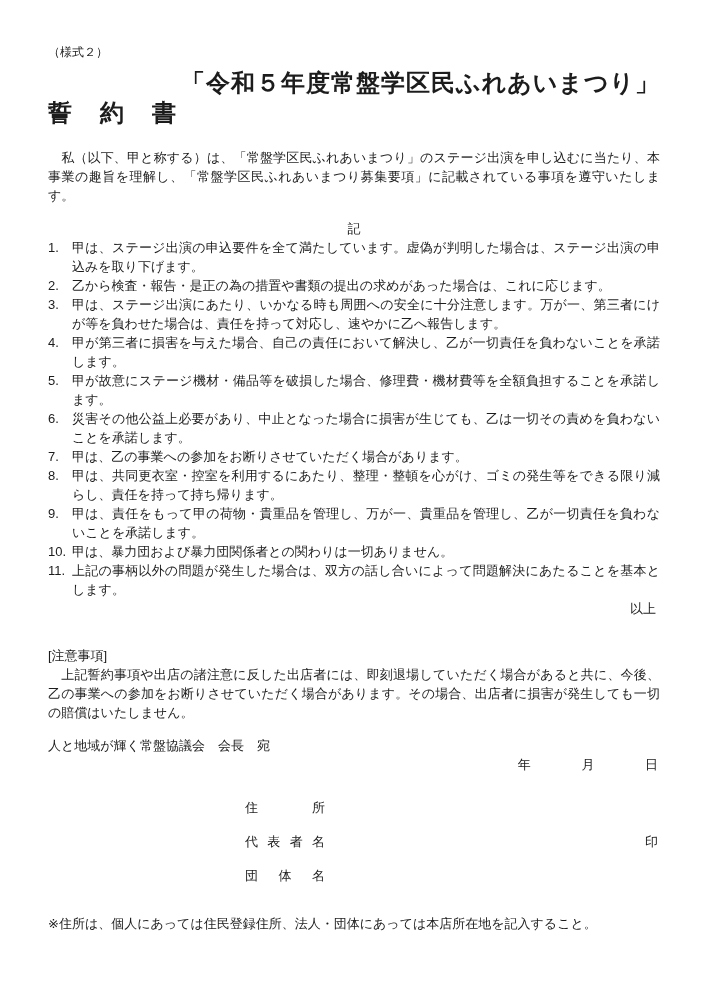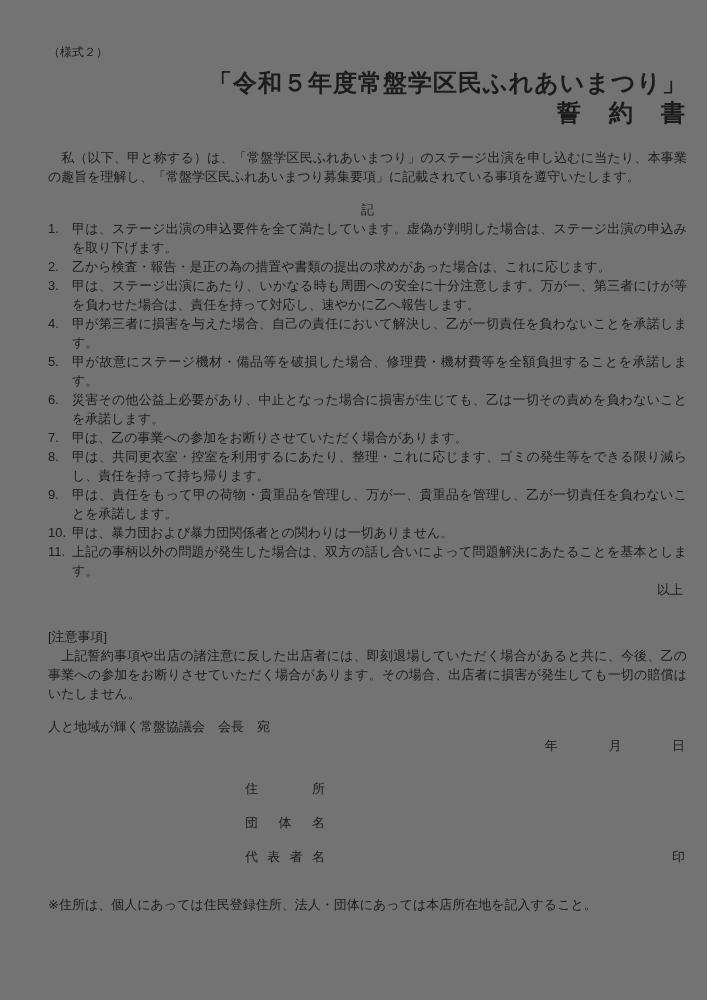--- a/index.html
+++ b/index.html
@@ -1,38 +1,38 @@
 <!DOCTYPE html>
 <html lang="ja"><head>
 <meta charset="utf-8">
 <style>
   * { margin: 0; padding: 0; box-sizing: border-box; }
   html, body { background: #e9e9e9; }
   body { font-family: "Liberation Sans", "DejaVu Sans", sans-serif; }
   .page {
     width: 707px; height: 1000px;
-    background: #737373;
+    background: #ffffff;
     color: #1c1c1c;
     position: relative;
     overflow: hidden;
     font-size: 13px;
     line-height: 19px;
-    padding: 44px 20px 0 48px;
+    padding: 44px 47px 0 48px;
   }
   .form-label { font-size: 12px; line-height: 16px; }
   .title {
     margin-top: 8px;
     text-align: right;
     font-size: 24px;
     line-height: 30px;
     font-weight: bold;
     letter-spacing: 1px;
   }
   .subtitle {
-    text-align: right;
+    text-align: left;
     font-size: 24px;
     line-height: 30px;
     font-weight: bold;
     letter-spacing: 2px;
   }
   .intro { margin-top: 20px; }
   .intro p { text-align: justify; }
   .ki-heading { margin-top: 14px; text-align: center; }
   .pledge-list { }
   .pledge-item { display: flex; }
@@ -96,21 +96,21 @@
     <div class="pledge-item">
       <span class="num">6.</span>
       <span class="txt">災害その他公益上必要があり、中止となった場合に損害が生じても、乙は一切その責めを負わないことを承諾します。</span>
     </div>
     <div class="pledge-item">
       <span class="num">7.</span>
       <span class="txt">甲は、乙の事業への参加をお断りさせていただく場合があります。</span>
     </div>
     <div class="pledge-item">
       <span class="num">8.</span>
-      <span class="txt">甲は、共同更衣室・控室を利用するにあたり、整理・これに応じます、ゴミの発生等をできる限り減らし、責任を持って持ち帰ります。</span>
+      <span class="txt">甲は、共同更衣室・控室を利用するにあたり、整理・整頓を心がけ、ゴミの発生等をできる限り減らし、責任を持って持ち帰ります。</span>
     </div>
     <div class="pledge-item">
       <span class="num">9.</span>
       <span class="txt">甲は、責任をもって甲の荷物・貴重品を管理し、万が一、貴重品を管理し、乙が一切責任を負わないことを承諾します。</span>
     </div>
     <div class="pledge-item">
       <span class="num">10.</span>
       <span class="txt">甲は、暴力団および暴力団関係者との関わりは一切ありません。</span>
     </div>
     <div class="pledge-item">
@@ -130,25 +130,25 @@
     <span>年</span>
     <span class="dsep">月</span>
     <span class="dsep">日</span>
   </div>
 
   <div class="sig-block">
     <div class="sig-row">
       <span class="sig-label">住所</span>
     </div>
     <div class="sig-row">
-      <span class="sig-label">団体名</span>
+      <span class="sig-label">代表者名</span>
+      <span class="seal">印</span>
     </div>
     <div class="sig-row">
-      <span class="sig-label">代表者名</span>
-      <span class="seal">印</span>
+      <span class="sig-label">団体名</span>
     </div>
   </div>
 
   <div class="footnotes">
     <div>※住所は、個人にあっては住民登録住所、法人・団体にあっては本店所在地を記入すること。</div>
 
   </div>
 
 </div>
 

